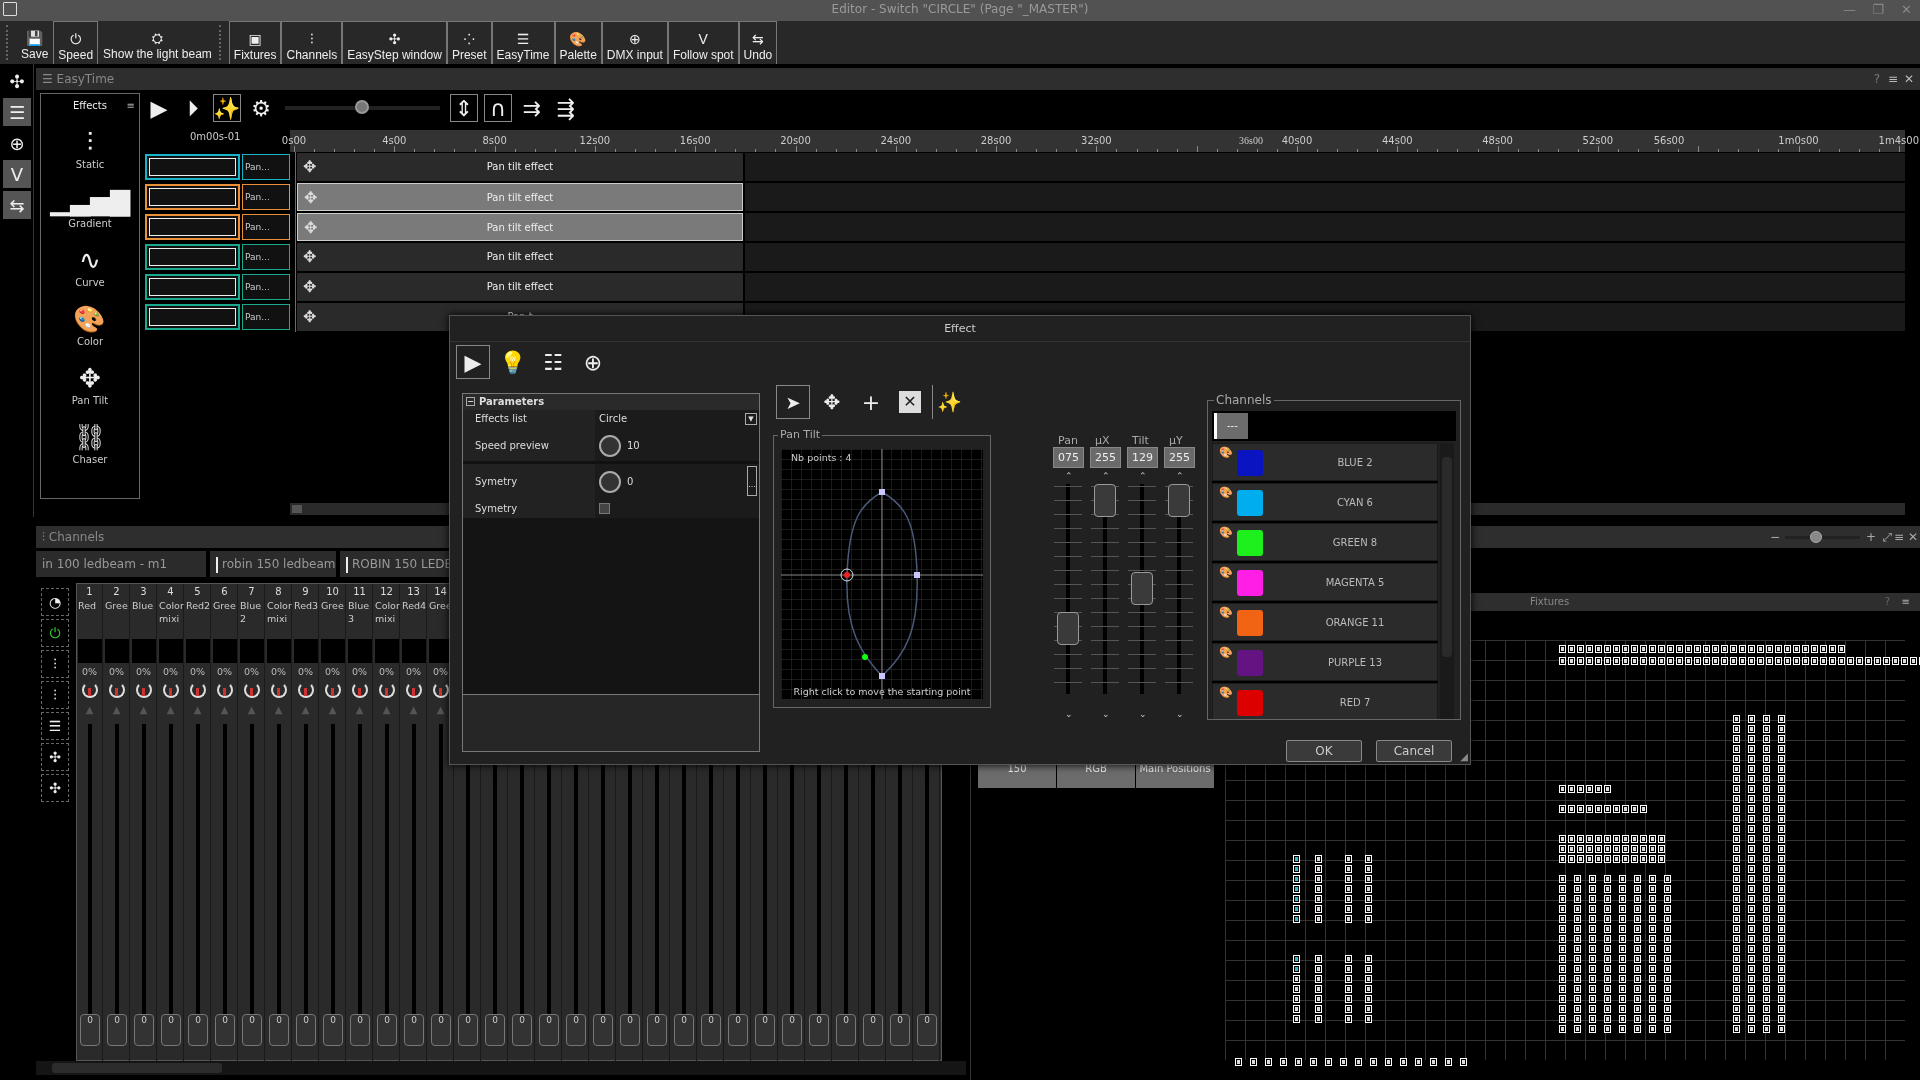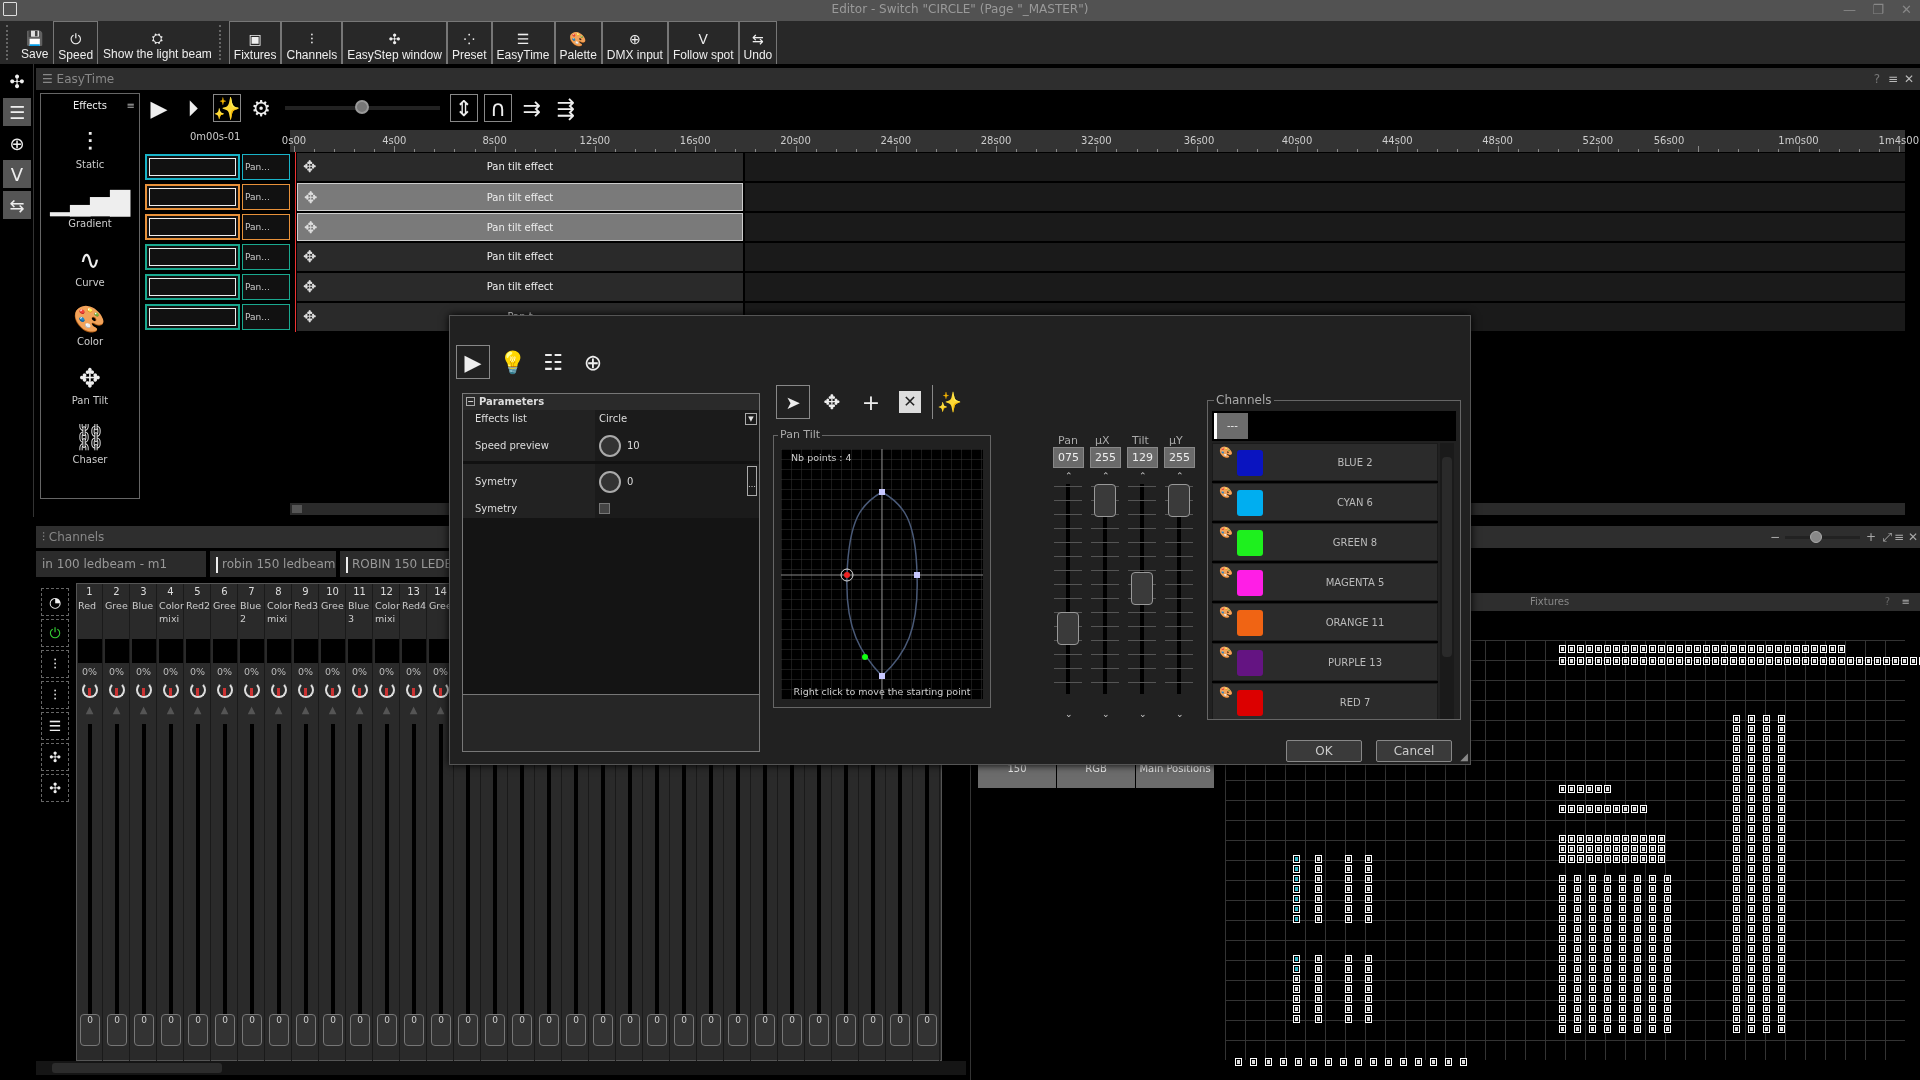--- a/index.html
+++ b/index.html
@@ -227,21 +227,21 @@
 <div id="ruler" class="abs">
     <span class="rtick" style="left: 4px;">0s00</span>
     <span class="rtick" style="left: 104.3px;">4s00</span>
     <span class="rtick" style="left: 204.6px;">8s00</span>
     <span class="rtick" style="left: 304.9px;">12s00</span>
     <span class="rtick" style="left: 405.2px;">16s00</span>
     <span class="rtick" style="left: 505.5px;">20s00</span>
     <span class="rtick" style="left: 605.8px;">24s00</span>
     <span class="rtick" style="left: 706.1px;">28s00</span>
     <span class="rtick" style="left: 806.4px;">32s00</span>
-    <span class="rtick" style="left: 909px;">36s00</span>
+    <span class="rtick" style="left: 961px; font-family: Liberation Serif, serif;">36s00</span>
     <span class="rtick" style="left: 1007px;">40s00</span>
     <span class="rtick" style="left: 1107.3px;">44s00</span>
     <span class="rtick" style="left: 1207.6px;">48s00</span>
     <span class="rtick" style="left: 1307.9px;">52s00</span>
     <span class="rtick" style="left: 1379px;">56s00</span>
     <span class="rtick" style="left: 1508.5px;">1m0s00</span>
     <span class="rtick" style="left: 1608.8px;">1m4s00</span>
     <span style="position: absolute; bottom: 0px; width: 1px; background: rgb(136, 136, 136); left: 4px; height: 6px;"></span>
     <span style="position: absolute; bottom: 0px; width: 1px; background: rgb(136, 136, 136); left: 24.06px; height: 3px;"></span>
     <span style="position: absolute; bottom: 0px; width: 1px; background: rgb(136, 136, 136); left: 44.12px; height: 3px;"></span>
@@ -1209,20 +1209,21 @@
 <div id="presets" class="abs">
     <div class="ptile" style="left: 0px; width: 78px;"><span>150</span></div>
     <div class="ptile" style="left: 79px; width: 78px;"><span>RGB</span></div>
     <div class="ptile" style="left: 158px; width: 78px;"><span>Main Positions</span></div>
     <div class="ptile" style="position: absolute; top: -14px; height: 12px; width: 78px; left: 0px; background: rgb(108, 108, 108);"></div>
     <div class="ptile" style="position: absolute; top: -14px; height: 12px; width: 78px; left: 79px; background: rgb(108, 108, 108);"></div>
     <div class="ptile" style="position: absolute; top: -14px; height: 12px; width: 78px; left: 158px; background: rgb(108, 108, 108);"></div>
   </div>
 
 <div id="dialog" class="abs">
+  <div id="dlg-title">Effect</div>
   <div id="dlg-icons">
     <div class="di sel">▶</div>
     <div class="di">💡</div>
     <div class="di">☷</div>
     <div class="di">⊕</div>
   </div>
   <div id="params">
     <div class="hdr"><span class="tg">−</span><span>Parameters</span></div>
     <div class="prow">
       <div class="k">Effects list</div>

